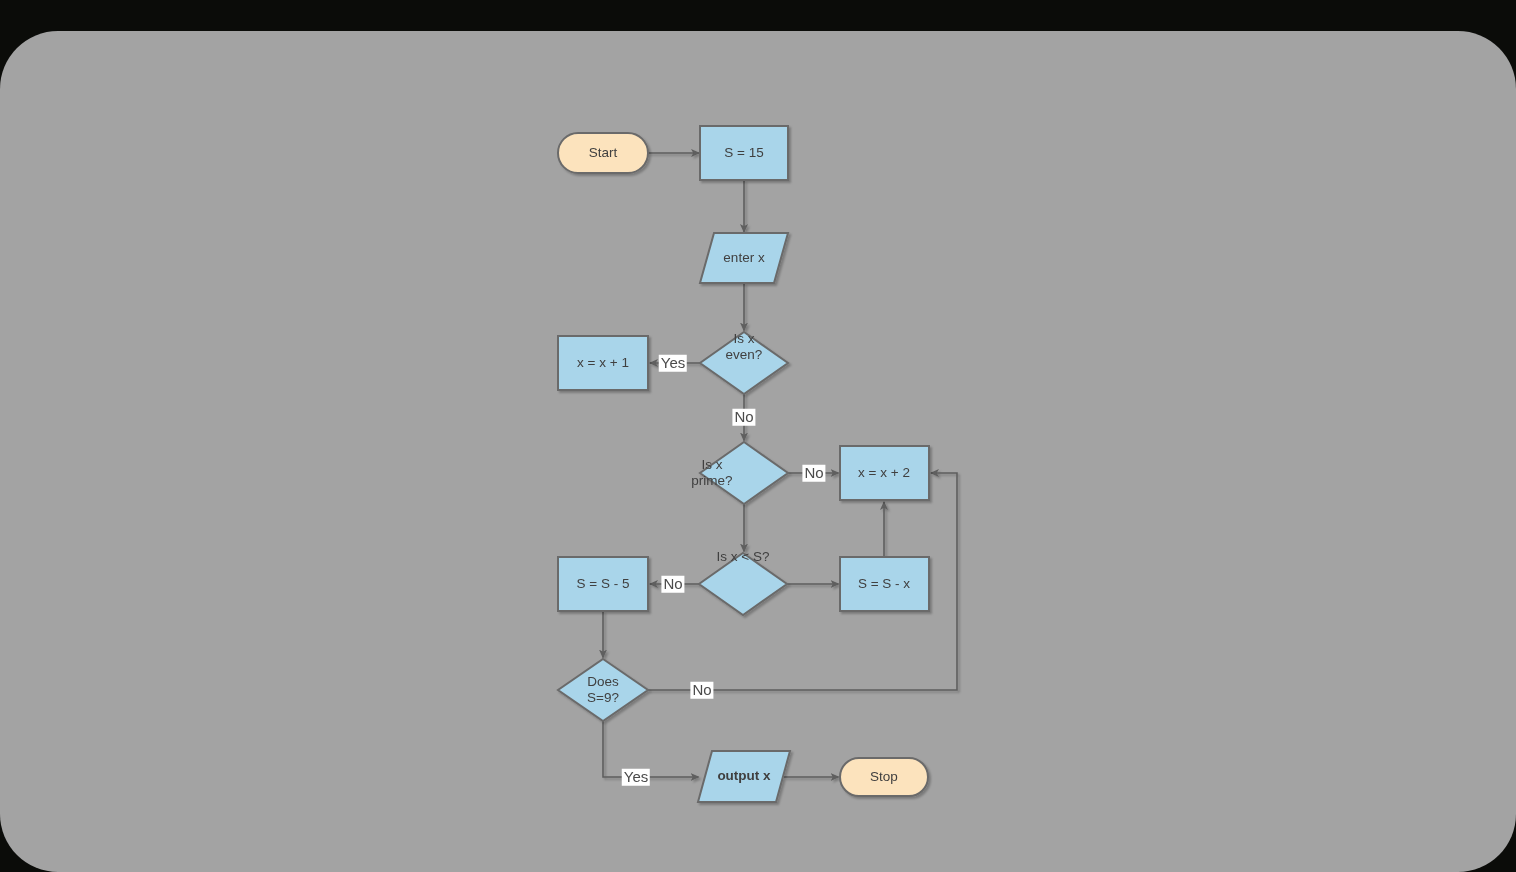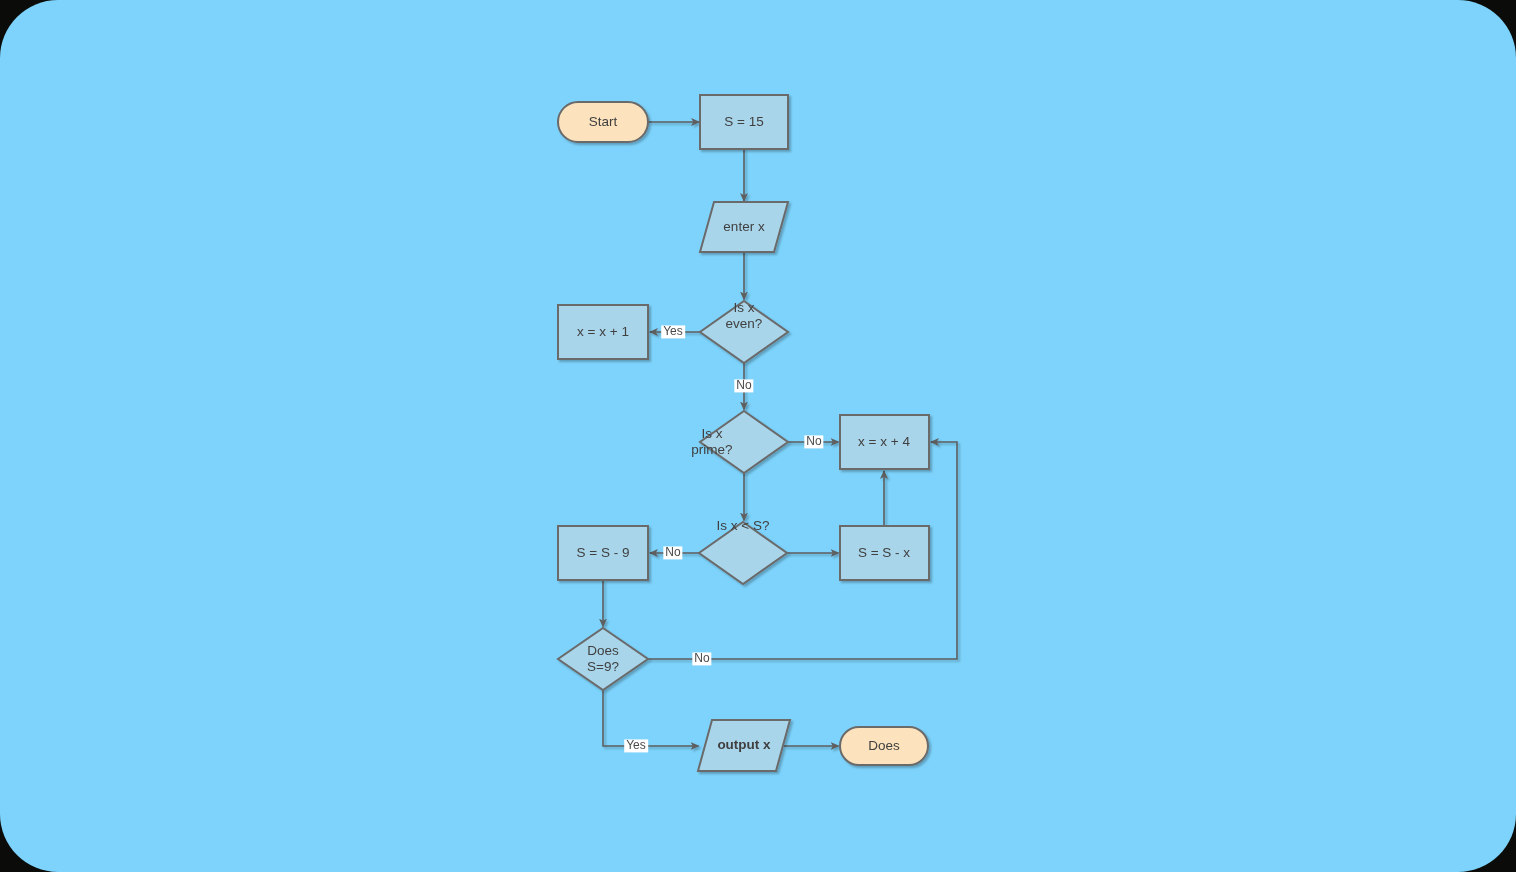--- a/index.html
+++ b/index.html
@@ -1,31 +1,31 @@
 <!DOCTYPE html>
 <html><head>
 <meta charset="utf-8">
 <style>
   html,body{margin:0;padding:0;background:#0b0c09;}
   .frame{width:1516px;height:872px;position:relative;background:#0b0c09;overflow:hidden;}
-  .canvas{position:absolute;inset:0;background:#7dd3fc;border-radius:58px;overflow:hidden;}
+  .canvas{position:absolute;inset:0;background:#a3a3a3;border-radius:58px;overflow:hidden;margin-top:31px;}
   .diagram-svg{position:absolute;left:0;top:0;}
   .edges path{stroke:#5e5e5e;stroke-width:1.6;fill:none;}
   .nodes .shape{stroke:#6a6a6a;stroke-width:2;}
   .fill-process{fill:#a9d5ea;}
   .fill-terminal{fill:#fce3bd;}
   .node-label{
     position:absolute;transform:translate(-50%,-50%);
     font-family:"Liberation Sans",sans-serif;font-size:13.5px;color:#404040;
     text-align:center;line-height:1.2;white-space:nowrap;z-index:2;
   }
   .node-label.wrap{white-space:normal;}
   .edge-label{
     position:absolute;transform:translate(-50%,-50%);
-    font-family:"Liberation Sans",sans-serif;font-size:12px;color:#4a4a4a;
+    font-family:"Liberation Sans",sans-serif;font-size:15px;color:#4a4a4a;
     background:#ffffff;padding:0 2px;line-height:1.1;z-index:3;white-space:nowrap;
   }
 </style>
 </head>
 <body>
 
 <div class="frame">
   <div class="canvas">
 
     <svg class="diagram-svg" width="1516" height="872" viewBox="0 0 1516 872">
@@ -71,27 +71,27 @@
         <rect class="shape fill-terminal" x="840" y="727" width="88" height="38" rx="19" ry="19"></rect>
       </g>
     </svg>
 
     <div class="node-label" style="left:603px;top:122px;">Start</div>
     <div class="node-label" style="left:744px;top:122px;">S = 15</div>
     <div class="node-label" style="left:744px;top:227px;">enter x</div>
     <div class="node-label wrap" style="left:744px;top:316px;width:58px;">Is x even?</div>
     <div class="node-label" style="left:603px;top:332px;">x = x + 1</div>
     <div class="node-label wrap" style="left:712px;top:442px;width:58px;">Is x prime?</div>
-    <div class="node-label" style="left:884px;top:442px;">x = x + 4</div>
+    <div class="node-label" style="left:884px;top:442px;">x = x + 2</div>
     <div class="node-label" style="left:743px;top:526px;">Is x &lt; S?</div>
-    <div class="node-label" style="left:603px;top:553px;">S = S - 9</div>
+    <div class="node-label" style="left:603px;top:553px;">S = S - 5</div>
     <div class="node-label" style="left:884px;top:553px;">S = S - x</div>
     <div class="node-label wrap" style="left:603px;top:659px;width:50px;">Does S=9?</div>
     <div class="node-label" style="left:744px;top:745px;font-weight:bold;">output x</div>
-    <div class="node-label" style="left:884px;top:746px;">Does</div>
+    <div class="node-label" style="left:884px;top:746px;">Stop</div>
 
     <div class="edge-label" style="left:673px;top:332px;">Yes</div>
     <div class="edge-label" style="left:744px;top:386px;">No</div>
     <div class="edge-label" style="left:814px;top:442px;">No</div>
     <div class="edge-label" style="left:673px;top:553px;">No</div>
     <div class="edge-label" style="left:702px;top:659px;">No</div>
     <div class="edge-label" style="left:636px;top:746px;">Yes</div>
 
   </div>
 </div>

